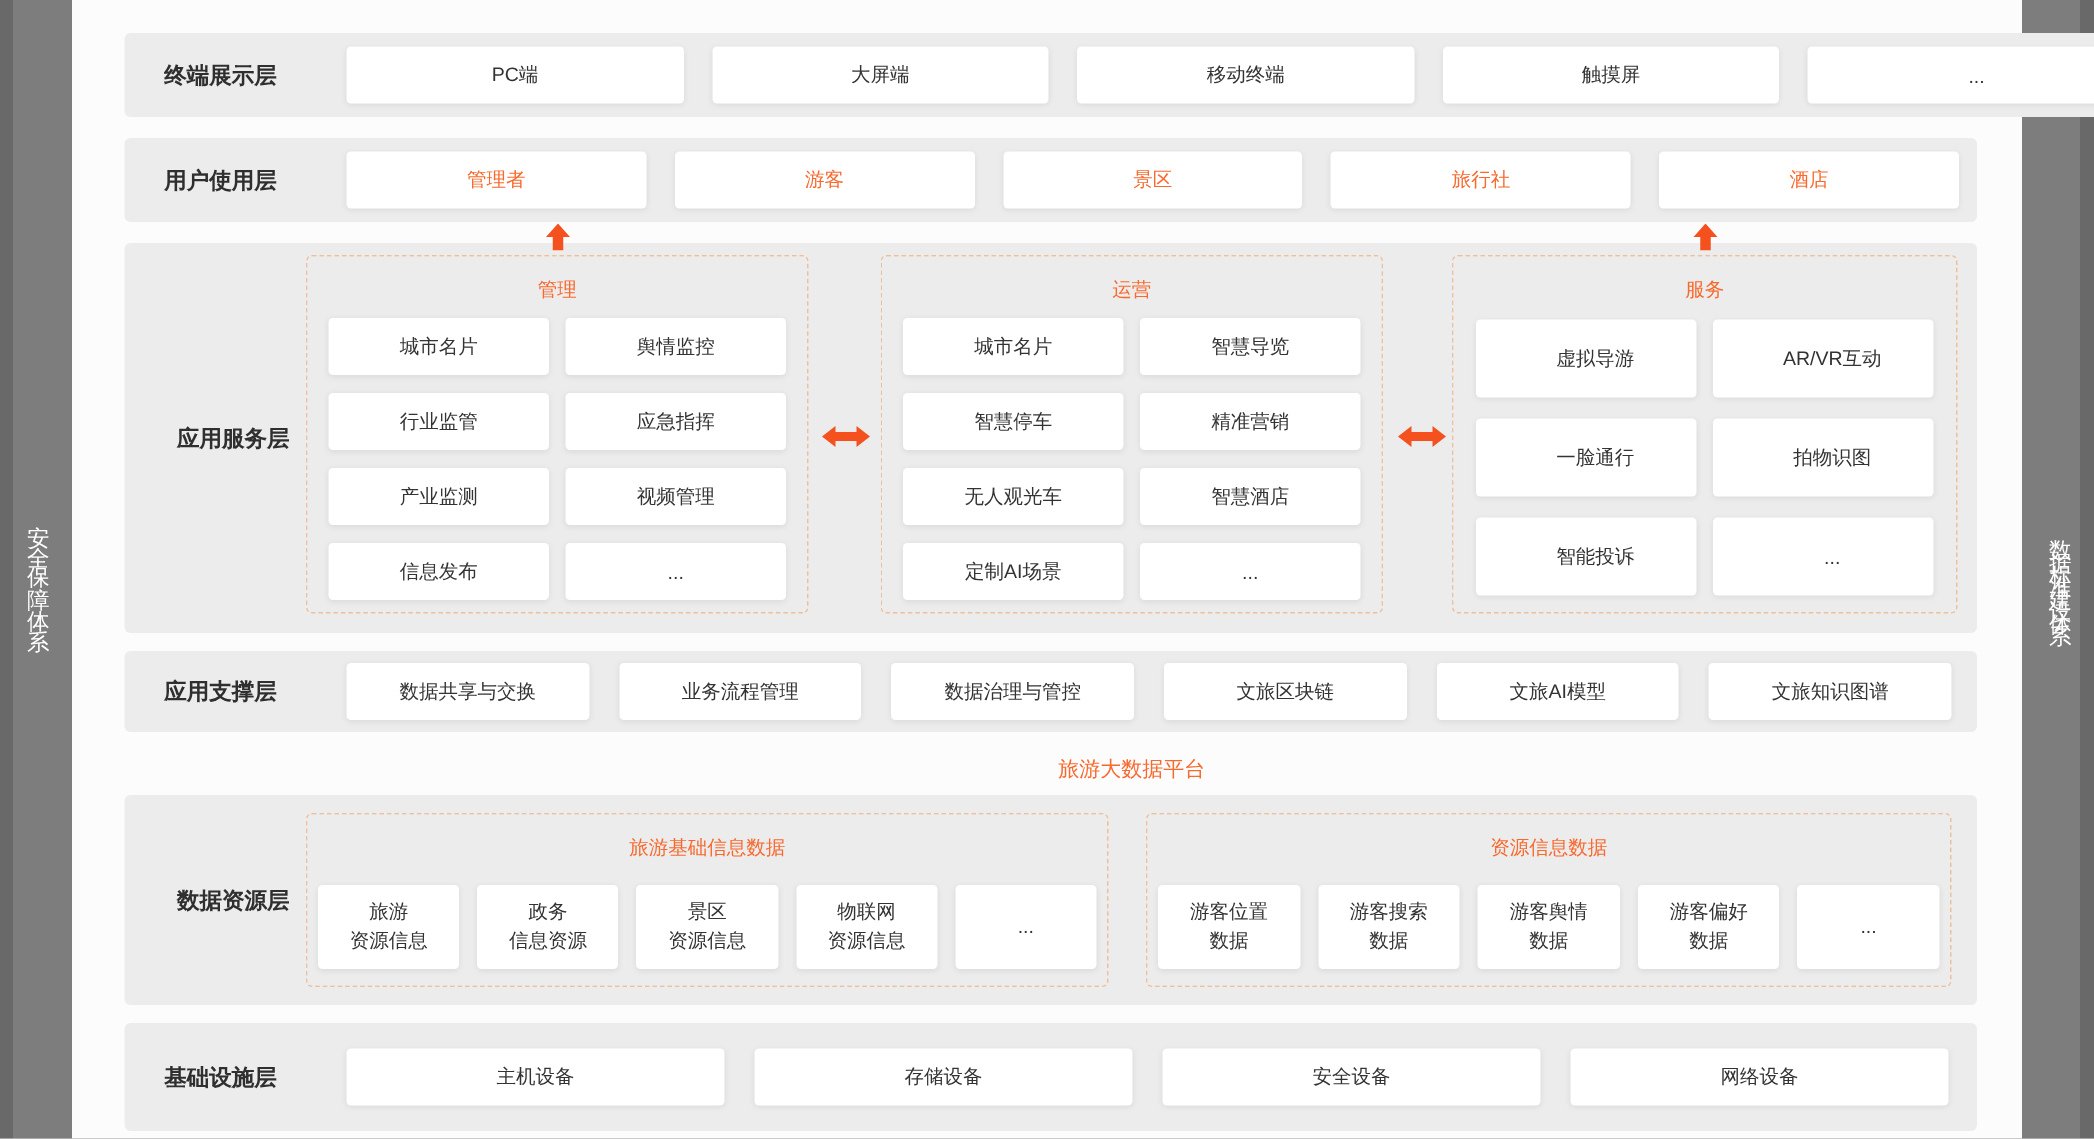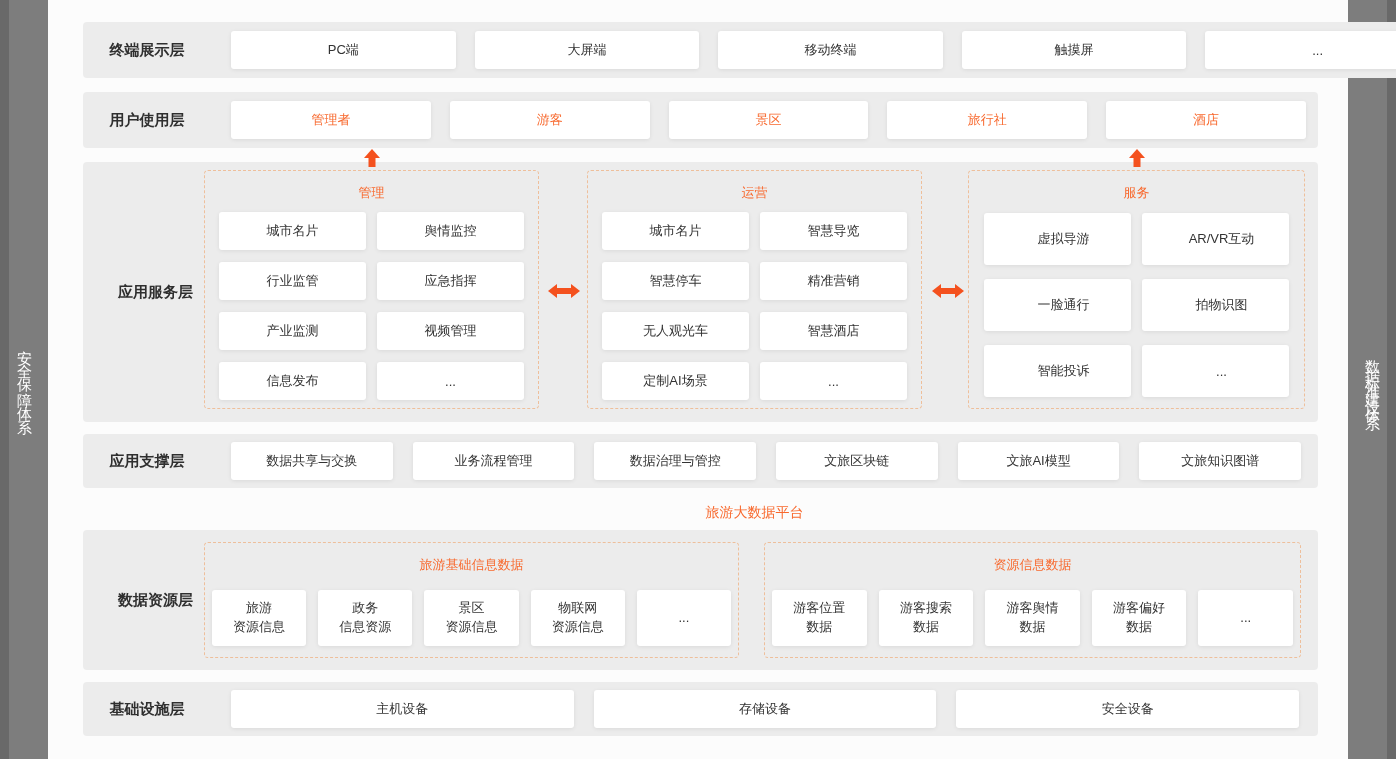--- a/index.html
+++ b/index.html
@@ -24,21 +24,21 @@
   
   .canvas { position:absolute; left:48px; top:0; width:1300px; height:759px; background:#fcfcfc; }
 
   
   .panel { position:absolute; background:#ececec; border-radius:4px; }
   .p1 { left:83px; top:22px;  width:1359px; height:56px; }
   .p2 { left:83px; top:92px;  width:1235px; height:56px; }
   .p3 { left:83px; top:162px; width:1235px; height:260px; }
   .p4 { left:83px; top:434px; width:1235px; height:54px; }
   .p5 { left:83px; top:530px; width:1235px; height:140px; }
-  .p6 { left:83px; top:682px; width:1235px; height:54px; }
+  .p6 { left:83px; top:682px; width:1235px; height:72px; }
 
   .rowpanel { display:flex; align-items:center; }
   .p1,.p2 { padding-right:12px; }
   .p4 { padding-right:17px; }
   .p6 { padding-right:19px; }
 
   .layer-label { flex:0 0 128px; width:128px; text-align:center;
                  font-size:15px; font-weight:bold; color:#2f2f2f; }
   .label-abs { position:absolute; left:0; top:0; bottom:0; width:128px;
                display:flex; align-items:center; justify-content:center;padding-left:17px; }
@@ -215,20 +215,21 @@
       </div>
     </div>
   </section>
 
   <section class="panel p6 rowpanel">
     <div class="layer-label">基础设施层</div>
     <div class="boxes">
       <div class="box">主机设备</div>
       <div class="box">存储设备</div>
       <div class="box">安全设备</div>
+      <div class="box">网络设备</div>
     </div>
   </section>
 
   <div class="arrow up1">
     <svg width="18" height="18" viewBox="0 0 18 18">
         <polygon points="9,0 17,9 1,9" fill="currentColor"></polygon>
         <rect x="5.5" y="8" width="7" height="10" fill="currentColor"></rect>
       </svg>
   </div>
   <div class="arrow up2">

